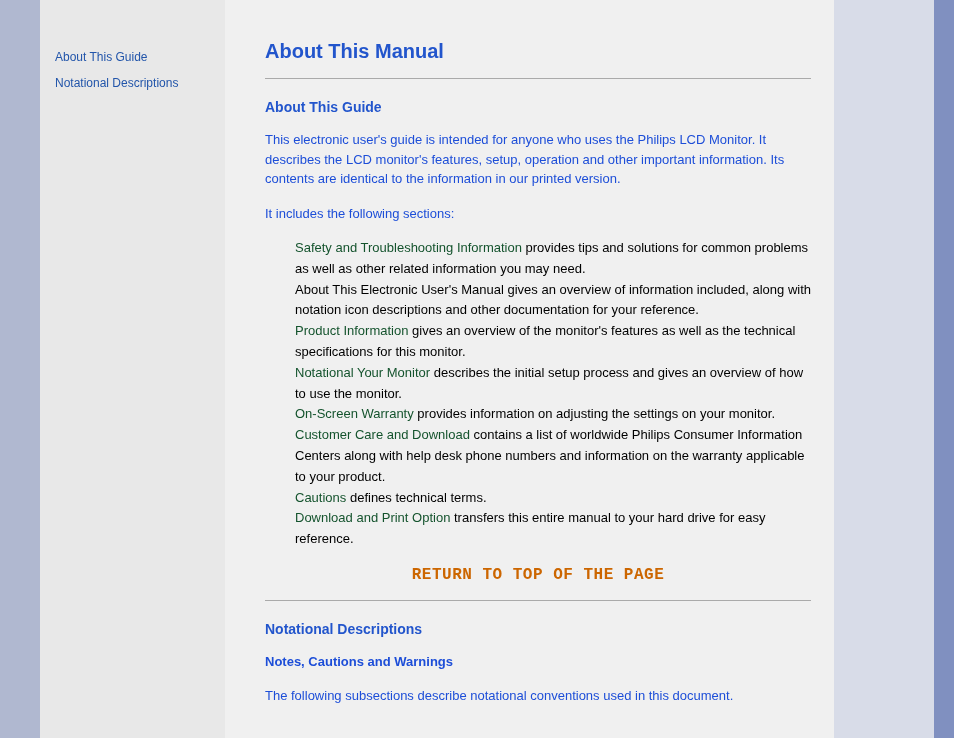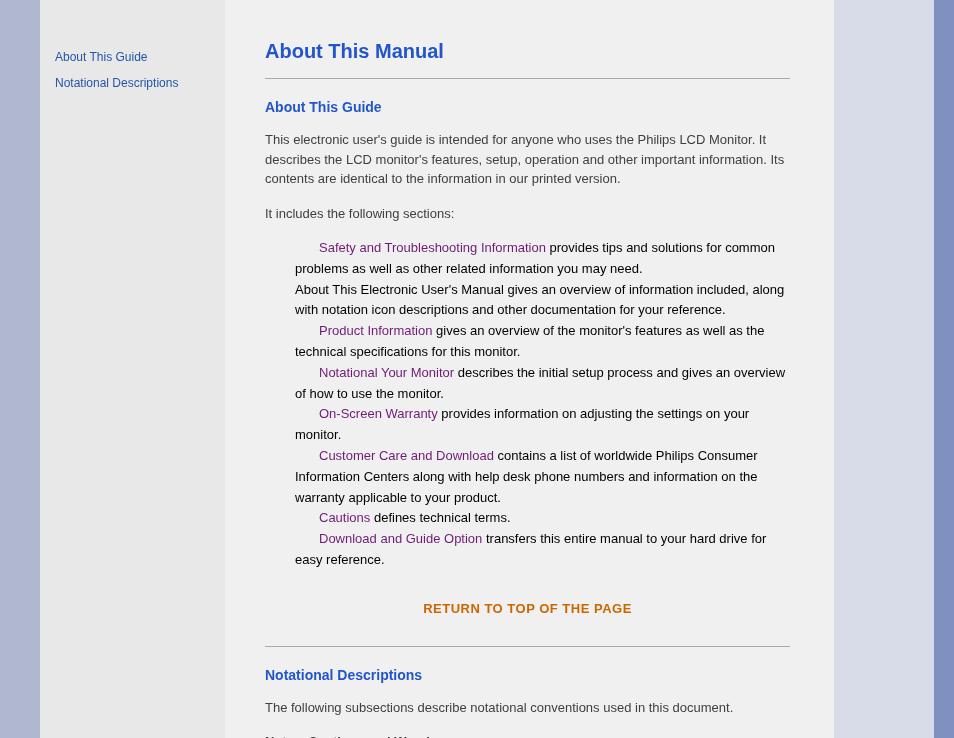--- a/index.html
+++ b/index.html
@@ -36,21 +36,21 @@
       color: #2255aa;
       text-decoration: none;
       font-size: 12px;
       margin-bottom: 12px;
     }
 
     .main-content {
       flex: 1;
       background-color: #f0f0f0;
       overflow-y: auto;
-      padding: 40px 44px 40px 40px;
+      padding: 40px 23px 40px 40px;
     }
 
     .right-panel {
       width: 120px;
       background-color: #d8dce8;
       flex-shrink: 0;
       position: relative;
     }
 
     .right-panel-accent {
@@ -76,45 +76,45 @@
     }
 
     h2.section-title {
       color: #2255cc;
       font-size: 14px;
       font-weight: bold;
       margin-bottom: 15px;
     }
 
     .content-text {
-      color: #404040;
+      color: #1d4ed8;
       line-height: 1.5;
       margin-bottom: 15px;
     }
 
     .indent-block {
       margin-left: 30px;
       margin-bottom: 5px;
       line-height: 1.6;
     }
 
     .indent-block a {
-      color: #701a75;
+      color: #14532d;
       text-decoration: none;
-      margin-left: 24px;
     }
 
     .return-link {
       text-align: center;
-      margin: 30px 0;
+      margin: 16px 0;
       color: #cc6600;
-      font-size: 13px;
+      font-size: 16px;
       font-weight: bold;
       letter-spacing: 0.5px;
       cursor: pointer;
+      font-family: Liberation Mono, monospace;
     }
 
     .bold-text {
       font-weight: bold;
     }
   </style>
 </head>
 <body>
 
 <div class="left-border"></div>
@@ -150,31 +150,31 @@
     <span>
       <a href="#">On-Screen Warranty</a><span> provides information on adjusting the settings on your monitor.</span>
     </span><br>
     <span>
       <a href="#">Customer Care and Download</a><span> contains a list of worldwide Philips Consumer Information Centers along with help desk phone numbers and information on the warranty applicable to your product.</span>
     </span><br>
     <span>
       <a href="#">Cautions</a><span> defines technical terms.</span>
     </span><br>
     <span>
-      <a href="#">Download and Guide Option</a><span> transfers this entire manual to your hard drive for easy reference.</span>
+      <a href="#">Download and Print Option</a><span> transfers this entire manual to your hard drive for easy reference.</span>
     </span>
   </div>
 
   <div class="return-link">RETURN TO TOP OF THE PAGE</div>
 
   <hr class="divider">
 
   <h2 class="section-title" id="notational">Notational Descriptions</h2>
 
+  <p class="content-text bold-text">Notes, Cautions and Warnings</p>
+
   <p class="content-text">The following subsections describe notational conventions used in this document.</p>
-
-  <p class="content-text bold-text">Notes, Cautions and Warnings</p>
 
 </div>
 
 <div class="right-panel">
   <div class="right-panel-accent"></div>
 </div>
 
 </body></html>

